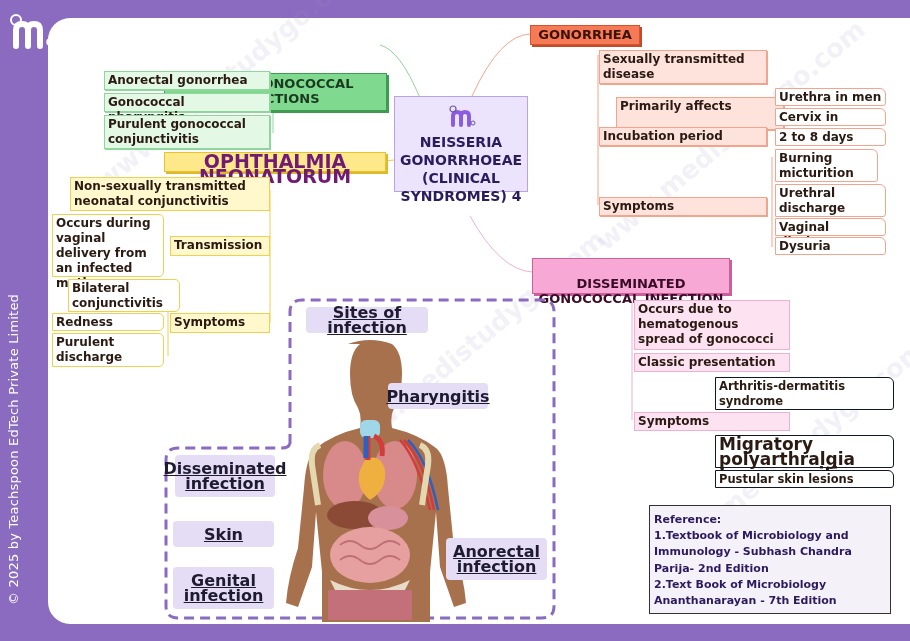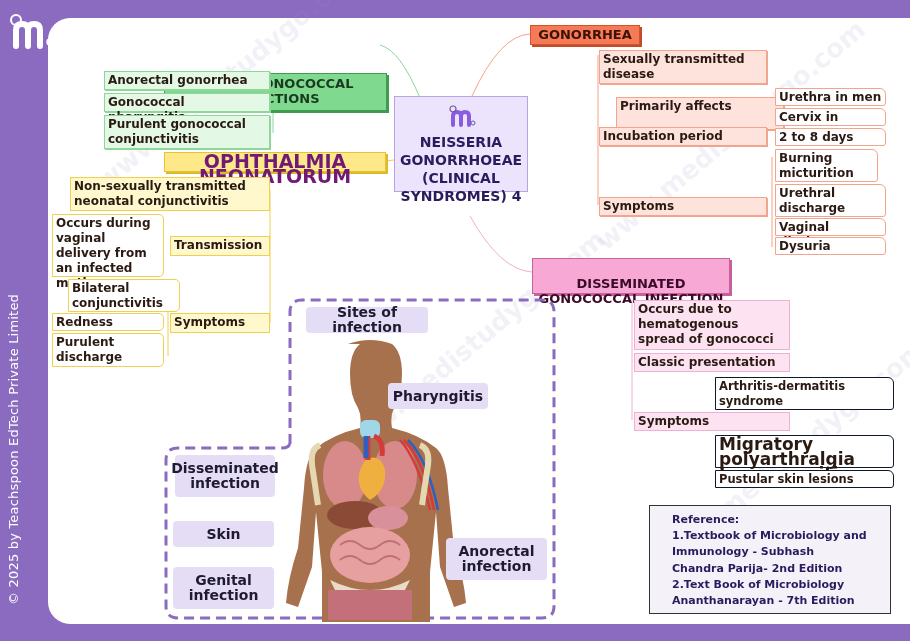--- a/index.html
+++ b/index.html
@@ -17,22 +17,22 @@
   .y-leaf { background: #fff; border: 1px solid #f0d050; border-radius: 0 5px 5px 0; }
   .r-head { background: #f57a55; border: 1px solid #d4532f; box-shadow: 2px 2px 0 #c24b2a; color: #3a1208; font-size: 13px; }
   .r-item { background: #fde3dc; border: 1px solid #f2a48d; box-shadow: 1px 1px 0 #f2a48d; }
   .r-leaf { background: #fff; border: 1px solid #f2a48d; border-radius: 0 6px 3px 0; }
   .p-head { background: #f7a8d5; border: 1px solid #c8609b; box-shadow: 2px 2px 0 #c8609b; font-size: 13px; color: #3a0a28; }
   .p-item { background: #fde2f1; border: 1px solid #eeb0d3; }
   .p-leaf { background: #fff; border: 1px solid #0f172a; border-radius: 0 6px 3px 0; }
   .center-node { position: absolute; left: 394px; top: 96px; width: 134px; height: 96px; background: #ece3fd; border: 1px solid #b8a3e6; text-align: center; color: #2b1c5e; font-weight: bold; font-size: 14px; line-height: 18px; padding-top: 36px; }
   .center-logo { position: absolute; left: 53px; top: 8px; width: 28px; height: 24px; }
   .dash-box { position: absolute; }
-  .site-label { position: absolute; background: #e5dcf5; border-radius: 4px; font-weight: bold; font-size: 14px; line-height: 15px; color: #1e1a30; text-align: center; display: flex; align-items: center; justify-content: center; }
-  .ref { position: absolute; left: 649px; top: 505px; width: 242px; height: 109px; background: #f4f2f8; border: 1.5px solid #333; padding: 6px 22px; color: #2b1a5e; font-weight: bold; font-size: 11px; line-height: 16.2px; }
+  .site-label { position: absolute; background: #e5dcf5; border-radius: 4px; font-weight: bold; font-size: 16px; line-height: 15px; color: #1e1a30; text-align: center; display: flex; align-items: center; justify-content: center; text-decoration: underline; }
+  .ref { position: absolute; left: 649px; top: 505px; width: 242px; height: 109px; background: #f4f2f8; border: 1.5px solid #333; padding: 6px 4px; color: #2b1a5e; font-weight: bold; font-size: 11px; line-height: 16.2px; }
   svg.lines { position: absolute; left: 0; top: 0; }
   .watermark { position: absolute; color: rgba(160,140,200,0.12); font-size: 26px; font-weight: bold; transform: rotate(-40deg); white-space: nowrap; pointer-events: none; }
 </style>
 </head>
 <body>
 
 <div class="sheet"></div>
 
 <div class="watermark" style="left:60px;top:60px;">www.medistudygo.com</div>
 <div class="watermark" style="left:300px;top:330px;">www.medistudygo.com</div>

